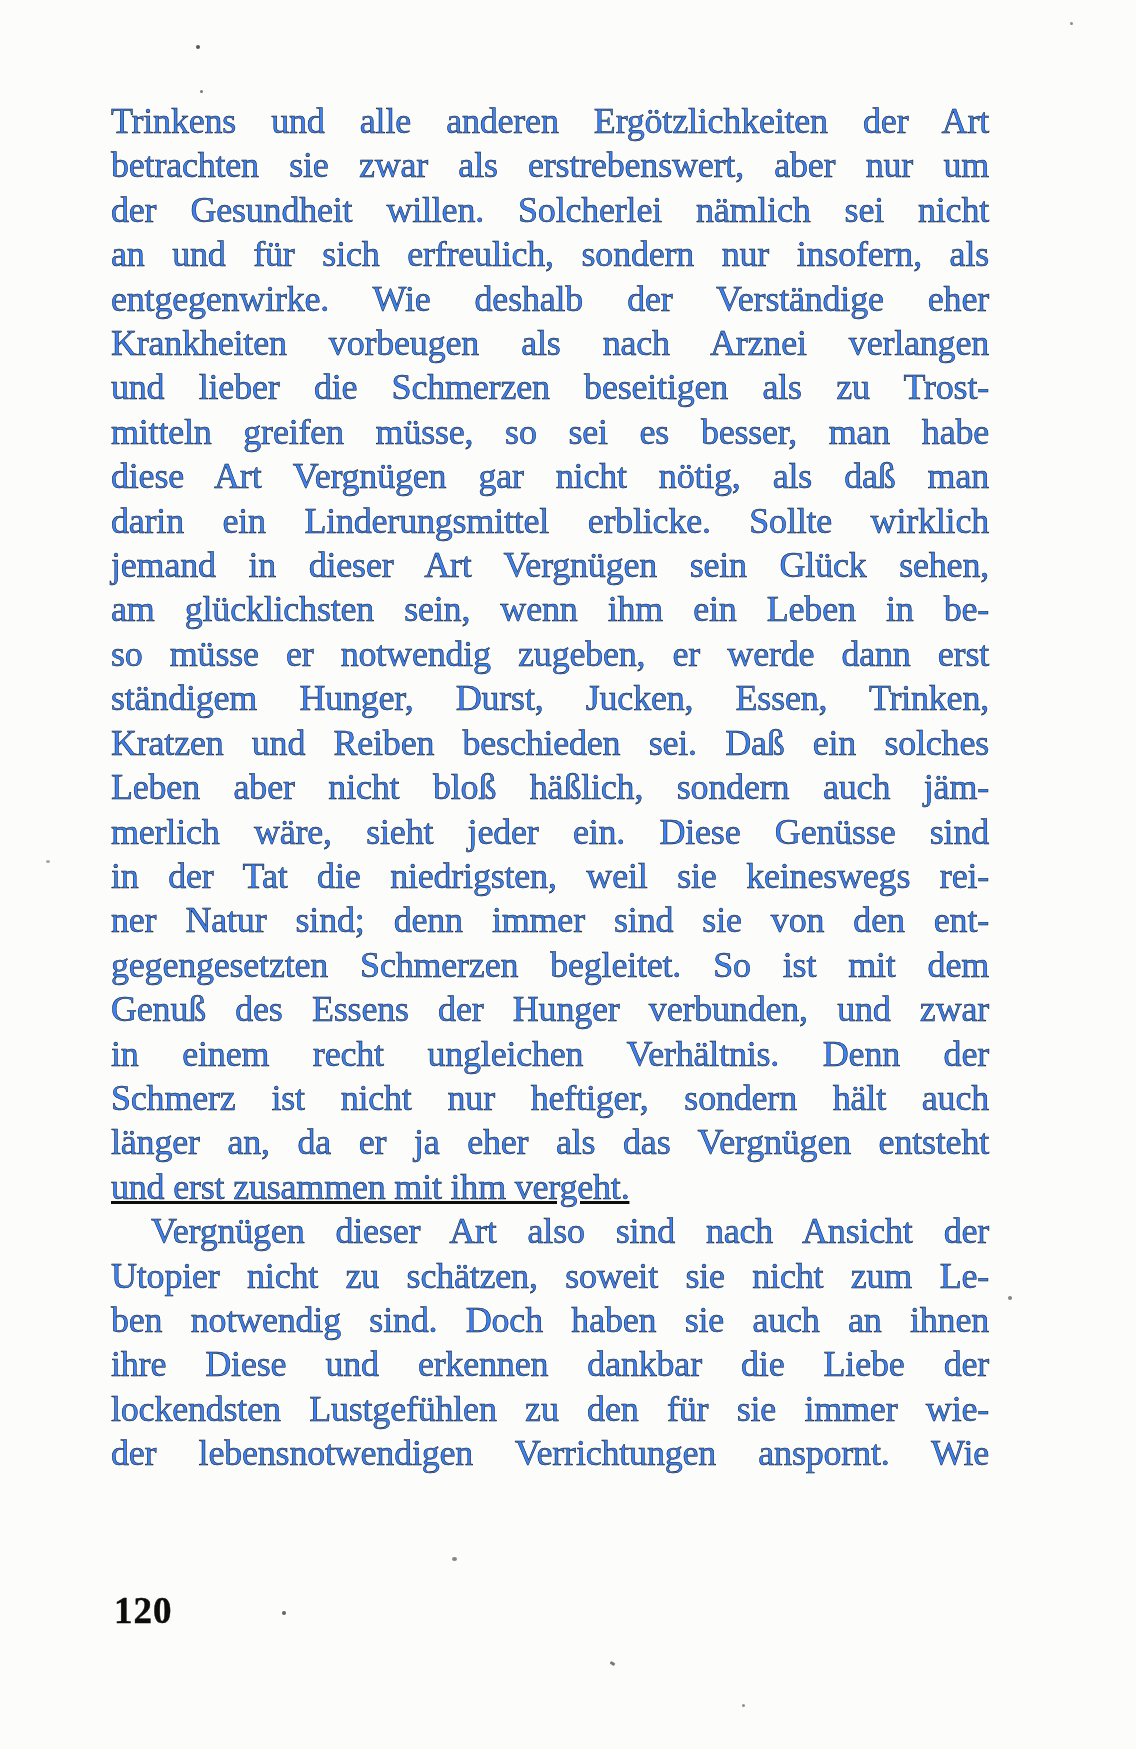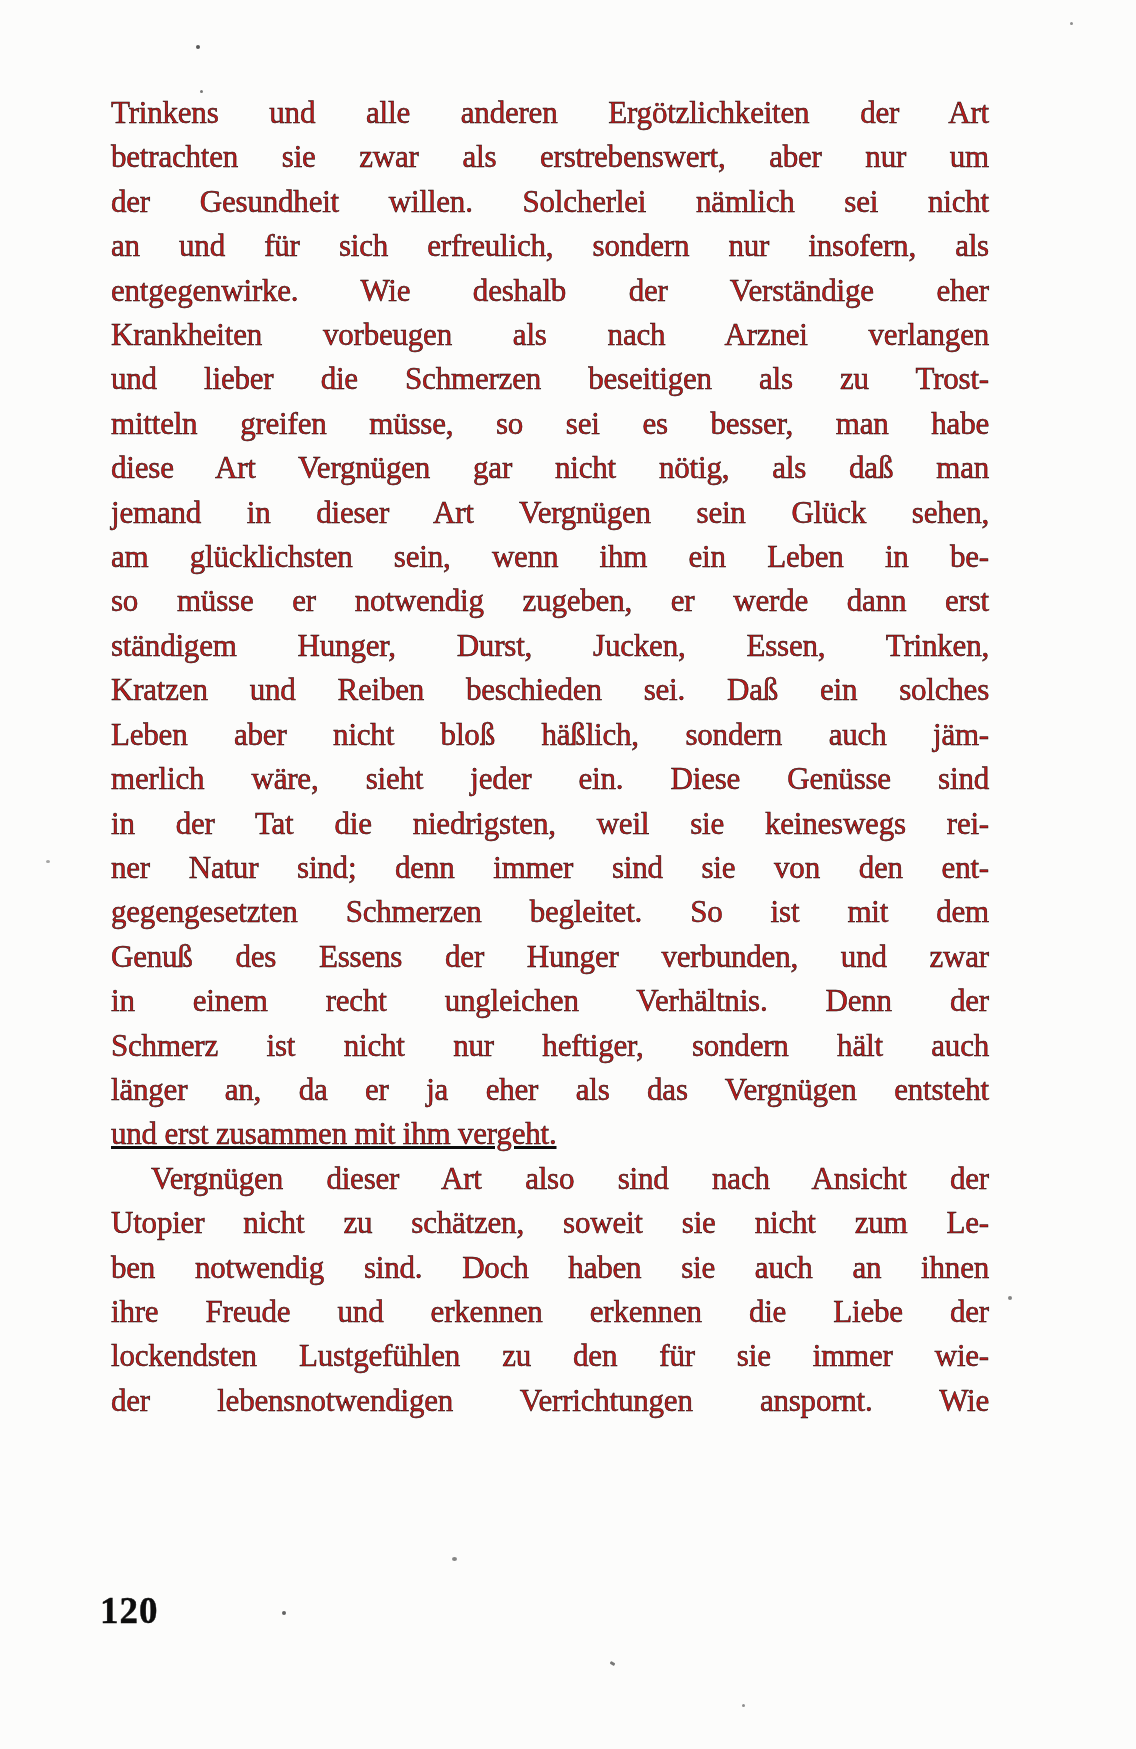--- a/index.html
+++ b/index.html
@@ -8,35 +8,35 @@
     background: #fcfcfb;
     position: relative;
     overflow: hidden;
     font-family: "Liberation Serif", serif;
   }
   .page {
     position: absolute; inset: 0;
   }
   .text-block {
     position: absolute;
-    left: 111px; top: 91px;
+    left: 111px; top: 99px;
     width: 878px;
-    color: #b91c1c;
-    font-size: 31px;
+    color: #3b82f6;
+    font-size: 36px;
     line-height: 44.4px;
     letter-spacing: -0.2px;
     -webkit-text-stroke: 0.5px #0d0d0d;
   }
   .line { width: 100%; }
   .line.j { text-align: justify; text-align-last: justify; }
   .line.e { text-align: left; text-align-last: left; text-decoration: underline; }
   .line.ind { text-indent: 40px; }
   .page-number {
     position: absolute;
-    left: 100px; top: 1591px;
+    left: 114px; top: 1591px;
     color: #0d0d0d;
     font-size: 37px;
     font-weight: bold;
     line-height: 40px;
     letter-spacing: 1px;
     text-align: center;
     -webkit-text-stroke: 0.4px #0d0d0d;
   }
   .sp {
     position: absolute;
@@ -52,39 +52,40 @@
   <div class="text-block" id="text-block">
       <div class="line j">Trinkens und alle anderen Ergötzlichkeiten der Art</div>
       <div class="line j">betrachten sie zwar als erstrebenswert, aber nur um</div>
       <div class="line j">der Gesundheit willen. Solcherlei nämlich sei nicht</div>
       <div class="line j">an und für sich erfreulich, sondern nur insofern, als</div>
       <div class="line j">entgegenwirke. Wie deshalb der Verständige eher</div>
       <div class="line j">Krankheiten vorbeugen als nach Arznei verlangen</div>
       <div class="line j">und lieber die Schmerzen beseitigen als zu Trost-</div>
       <div class="line j">mitteln greifen müsse, so sei es besser, man habe</div>
       <div class="line j">diese Art Vergnügen gar nicht nötig, als daß man</div>
+      <div class="line j">darin ein Linderungsmittel erblicke. Sollte wirklich</div>
       <div class="line j">jemand in dieser Art Vergnügen sein Glück sehen,</div>
       <div class="line j">am glücklichsten sein, wenn ihm ein Leben in be-</div>
       <div class="line j">so müsse er notwendig zugeben, er werde dann erst</div>
       <div class="line j">ständigem Hunger, Durst, Jucken, Essen, Trinken,</div>
       <div class="line j">Kratzen und Reiben beschieden sei. Daß ein solches</div>
       <div class="line j">Leben aber nicht bloß häßlich, sondern auch jäm-</div>
       <div class="line j">merlich wäre, sieht jeder ein. Diese Genüsse sind</div>
       <div class="line j">in der Tat die niedrigsten, weil sie keineswegs rei-</div>
       <div class="line j">ner Natur sind; denn immer sind sie von den ent-</div>
       <div class="line j">gegengesetzten Schmerzen begleitet. So ist mit dem</div>
       <div class="line j">Genuß des Essens der Hunger verbunden, und zwar</div>
       <div class="line j">in einem recht ungleichen Verhältnis. Denn der</div>
       <div class="line j">Schmerz ist nicht nur heftiger, sondern hält auch</div>
       <div class="line j">länger an, da er ja eher als das Vergnügen entsteht</div>
       <div class="line e">und erst zusammen mit ihm vergeht.</div>
       <div class="line j ind">Vergnügen dieser Art also sind nach Ansicht der</div>
       <div class="line j">Utopier nicht zu schätzen, soweit sie nicht zum Le-</div>
       <div class="line j">ben notwendig sind. Doch haben sie auch an ihnen</div>
-      <div class="line j">ihre Freude und erkennen erkennen die Liebe der</div>
+      <div class="line j">ihre Diese und erkennen dankbar die Liebe der</div>
       <div class="line j">lockendsten Lustgefühlen zu den für sie immer wie-</div>
       <div class="line j">der lebensnotwendigen Verrichtungen anspornt. Wie</div>
     </div>
 
   <div class="page-number">120</div>
 
   <span class="sp" style="left:196px; top:45px;  width:4px; height:4px; opacity:.75;"></span>
   <span class="sp" style="left:200px; top:90px;  width:3px; height:3px; opacity:.6;"></span>
   <span class="sp" style="left:1070px;top:22px;  width:3px; height:3px; opacity:.5;"></span>
   <span class="sp" style="left:46px;  top:860px; width:4px; height:3px; opacity:.4;"></span>

